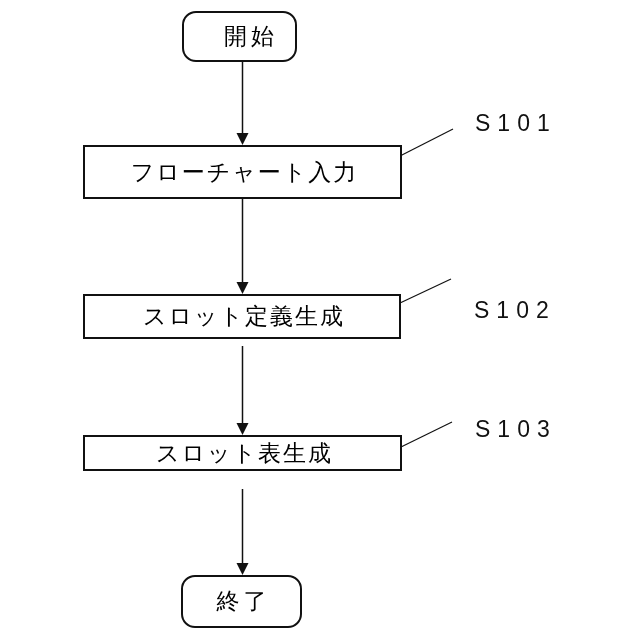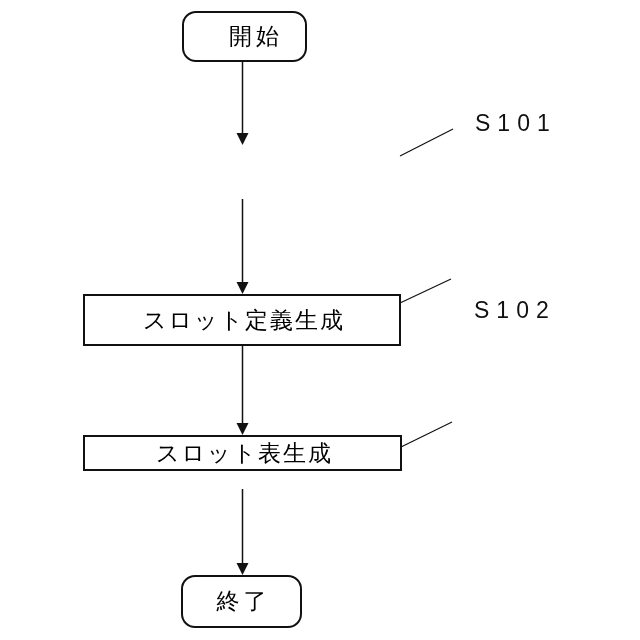--- a/index.html
+++ b/index.html
@@ -48,23 +48,23 @@
     transform: translateX(2px); 
   }
   .step-label {
     position: absolute;
     font-size: 23px;
     letter-spacing: 7px;
     white-space: nowrap;
     color: #111111;
   }
   
-  #node-start { left: 182px; top: 11px;  width: 125px; height: 51px; padding-left: 19px; }
+  #node-start { left: 182px; top: 11px;  width: 115px; height: 51px; padding-left: 19px; }
   #node-step1 { left: 83px;  top: 145px; width: 319px; height: 54px; }
-  #node-step2 { left: 83px;  top: 294px; width: 318px; height: 52px; }
+  #node-step2 { left: 83px;  top: 294px; width: 318px; height: 45px; }
   #node-step3 { left: 83px;  top: 435px; width: 319px; height: 36px; }
   #node-end   { left: 181px; top: 575px; width: 121px; height: 53px; }
   #step-label-1 { left: 475px; top: 110px; }
   #step-label-2 { left: 474px; top: 269px; margin-top: 28px; }
   #step-label-3 { left: 475px; top: 416px; }
 </style>
 </head>
 <body>
 
 <div class="canvas">
@@ -90,29 +90,33 @@
 
     <line x1="400" y1="156" x2="453" y2="129" stroke-width="1.2" fill="none"></line>
     <line x1="400" y1="303" x2="451" y2="279" stroke-width="1.2" fill="none"></line>
     <line x1="401" y1="447" x2="452" y2="422" stroke-width="1.2" fill="none"></line>
   </svg>
 
   <div class="node terminal" id="node-start">
     <span class="node-label">開始</span>
   </div>
 
+  <div class="node process" id="node-step1">
+    <span class="node-label">フローチャート入力</span>
+  </div>
 
   <div class="node process" id="node-step2">
     <span class="node-label">スロット定義生成</span>
   </div>
 
   <div class="node process" id="node-step3">
     <span class="node-label">スロット表生成</span>
   </div>
 
   <div class="node terminal" id="node-end">
     <span class="node-label">終了</span>
   </div>
 
   <div class="step-label" id="step-label-1">S101</div>
   <div class="step-label" id="step-label-2">S102</div>
+  <div class="step-label" id="step-label-3">S103</div>
 
 </div>
 
 </body></html>

